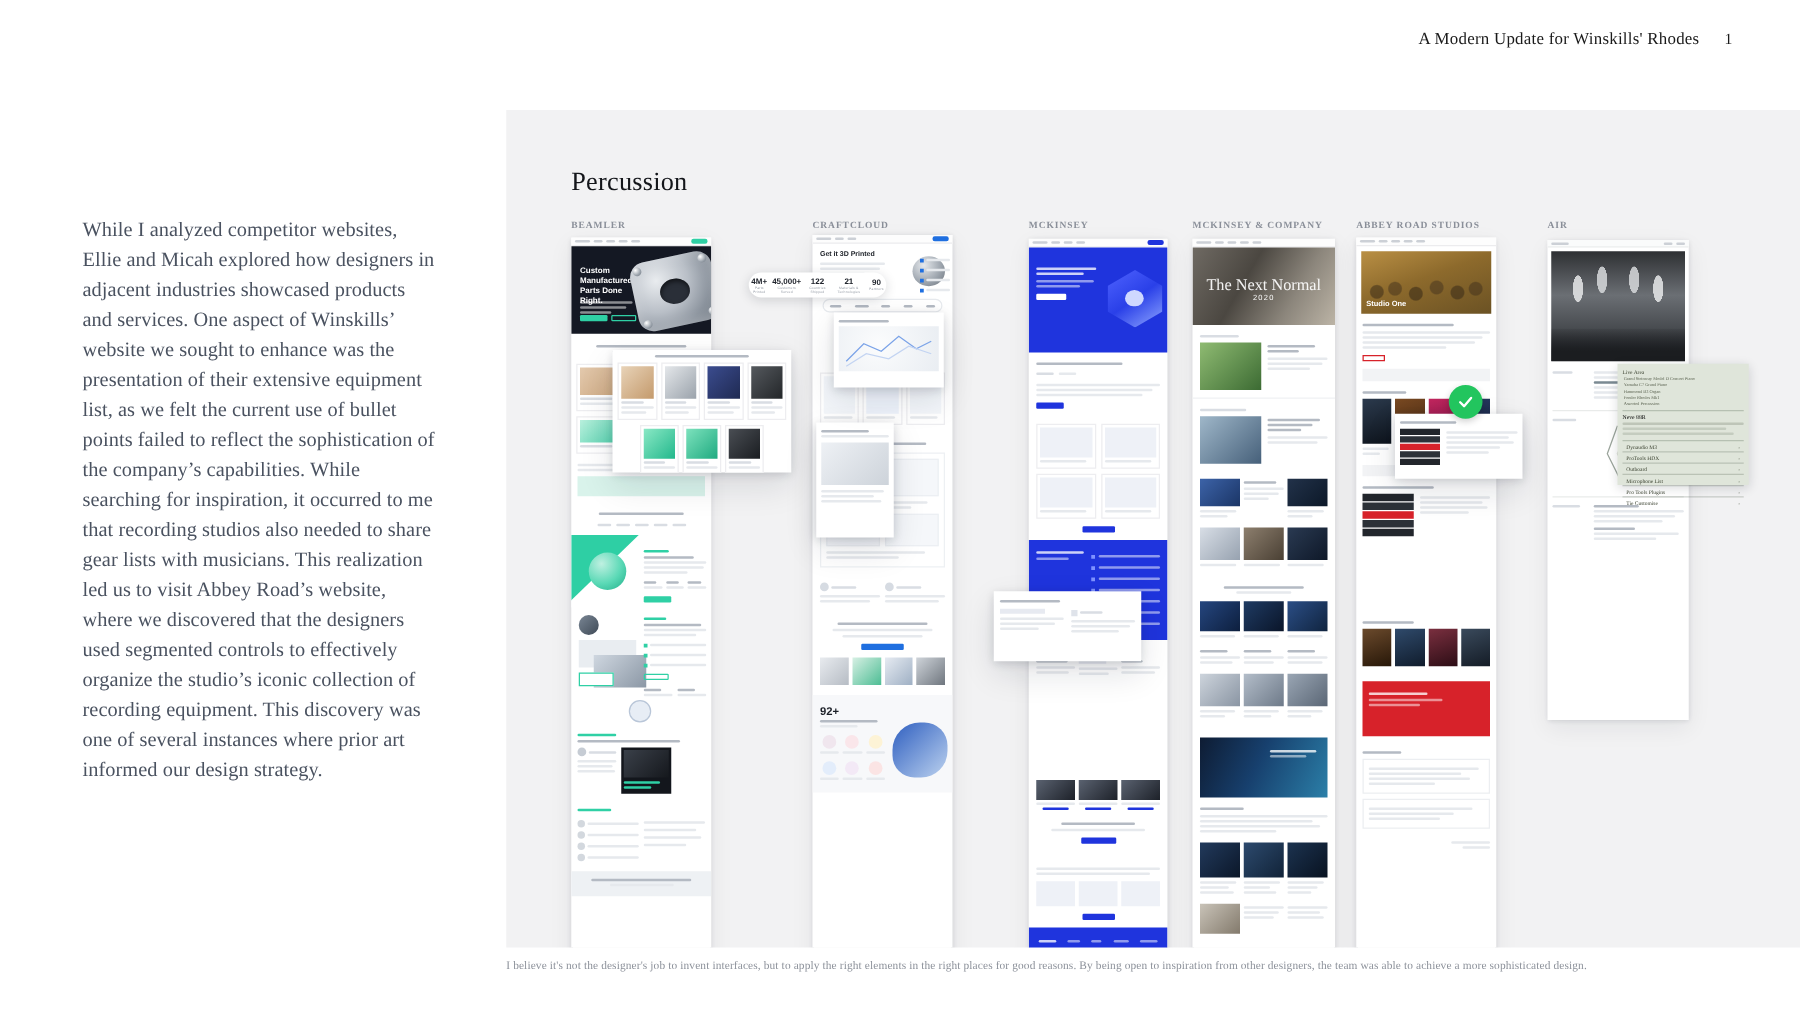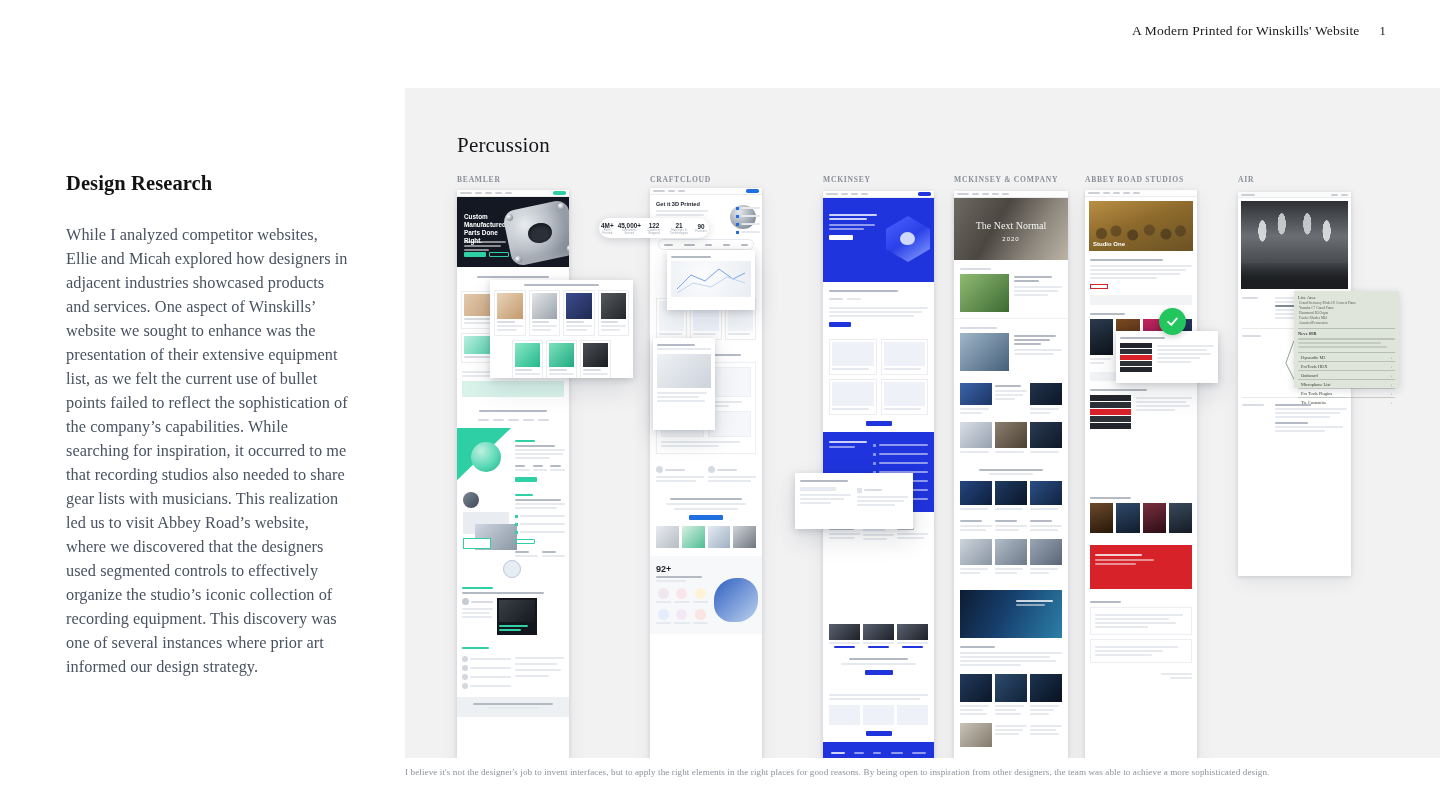--- a/index.html
+++ b/index.html
@@ -154,21 +154,21 @@
   .beam-shape:after {
     content:""; position:absolute; left:32%; top:34%; width:34%; height:30%;
     background:#cfd8ff; border-radius:50% 50% 45% 45%;
   }
 
   
   .mck-hero { position:relative; height:62px; overflow:hidden;
     background:linear-gradient(120deg,#6f6a63 0%, #4b4741 38%, #8c867c 70%, #bcb4a6 100%); }
   .mck-hero .t {
     position:absolute; left:0; right:0; top:22px; text-align:center;
-    font-family:"Liberation Serif", serif; font-size:10px; color:#fff; opacity:.92;
+    font-family:"Liberation Serif", serif; font-size:13px; color:#fff; opacity:.92;
   }
   .mck-hero .yr {
     position:absolute; left:0; right:0; top:38px; text-align:center;
     font-family:"Liberation Sans", sans-serif; font-size:6px; color:#fff; letter-spacing:1px;
   }
 
   
   .ar-hero { position:relative; height:50px; overflow:hidden;
     background:linear-gradient(160deg,#b98f44 0%, #8d6a2c 45%, #6b5224 100%); }
   .ar-hero .t { position:absolute; left:4px; bottom:4px;
@@ -224,26 +224,25 @@
   .cc-headline { font-family:"Liberation Sans", sans-serif; font-size:5.6px; font-weight:700; color:#20242b; }
   .beam-headline { font-family:"Liberation Sans", sans-serif; font-size:8.4px; font-weight:700; color:#101522; line-height:11px; }
 
   .red-band { background:#d7222a; }
   .blue-band { background:#1f34dd; }
 </style>
 </head>
 <body>
 
 <div class="runhead">
-  <span>A Modern Printed for Winskills' Website</span>
+  <span>A Modern Update for Winskills' Rhodes</span>
   <span class="pageno">1</span>
 </div>
 
 <div class="left-col">
-  <h1>Design Research</h1>
   <p>While I analyzed competitor websites, Ellie and Micah explored how designers in adjacent industries showcased products and services. One aspect of Winskills’ website we sought to enhance was the presentation of their extensive equipment list, as we felt the current use of bullet points failed to reflect the sophistication of the company’s capabilities. While searching for inspiration, it occurred to me that recording studios also needed to share gear lists with musicians. This realization led us to visit Abbey Road’s website, where we discovered that the designers used segmented controls to effectively organize the studio’s iconic collection of recording equipment. This discovery was one of several instances where prior art informed our design strategy.</p>
 </div>
 
 <div class="panel">
   <div class="panel-title">Percussion</div>
 
   <div class="board">
 
     <div class="col-label" style="left:52px;  top:87px;">BEAMLER</div>
     <div class="col-label" style="left:245px; top:87px;">CRAFTCLOUD</div>

